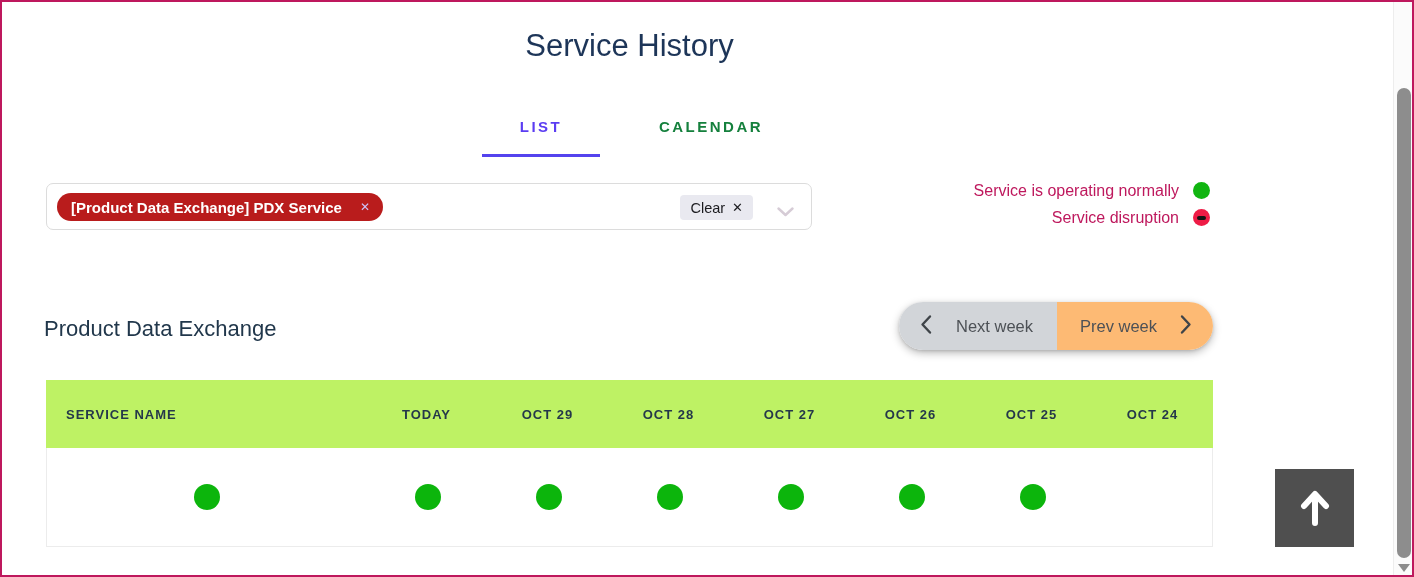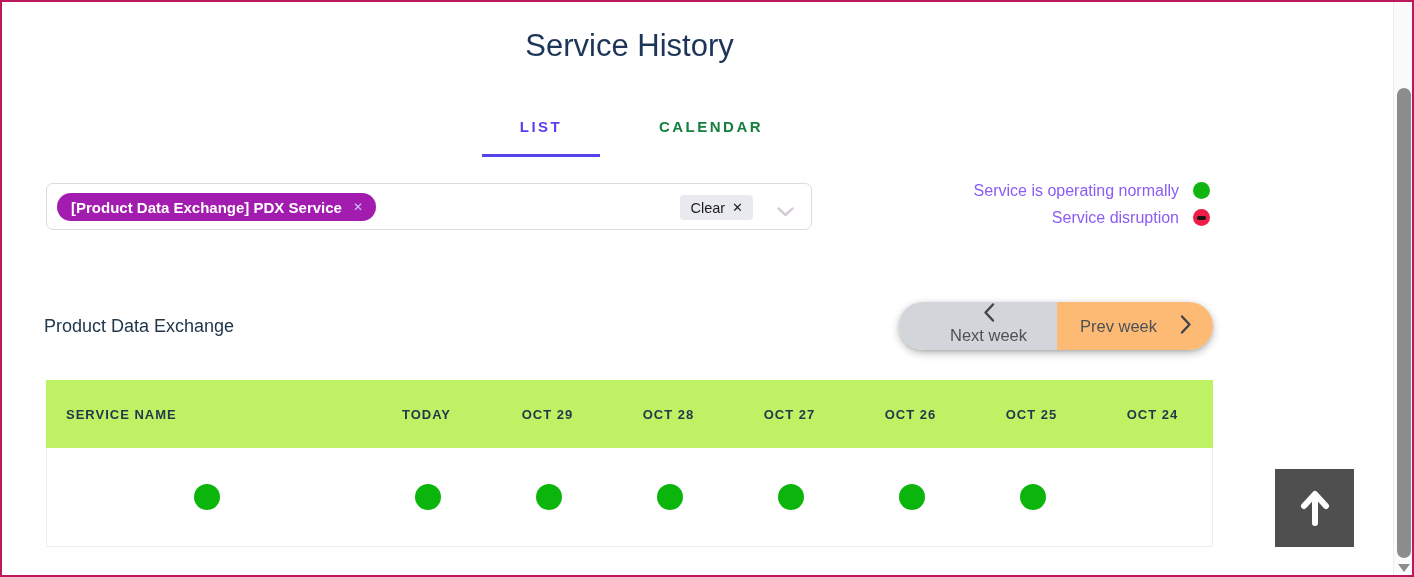--- a/index.html
+++ b/index.html
@@ -20,55 +20,55 @@
   .tab-list { left:480px; width:118px; text-align:center; color:#5b3df2; }
   .tab-calendar { left:634px; width:150px; text-align:center; color:#15803d; }
   .tab-underline { position:absolute; left:480px; top:152px; width:118px; height:3px; background:#5443ee; }
   
   .filter-box {
     position:absolute; left:44px; top:181px; width:766px; height:47px;
     border:1px solid #dcdcdc; border-radius:7px; background:#fff;
   }
   .filter-chip {
     position:absolute; left:10px; top:9px; height:28px;
-    display:flex; align-items:center; gap:11px; padding:0 13px 0 14px;
-    background:#a21caf; border-radius:14px; color:#fff;
+    display:flex; align-items:center; gap:18px; padding:0 13px 0 14px;
+    background:#b91c1c; border-radius:14px; color:#fff;
     font-size:15px; font-weight:600; cursor:pointer;
   }
   .chip-x { color:#cdc3fa; font-size:12px; font-weight:700; cursor:pointer; }
   .clear-btn {
     position:absolute; right:58px; top:11px; height:25px;
     display:flex; align-items:center; gap:7px; padding:12px 10px;
     background:#e9e9f0; border-radius:4px; border:none;
     font-size:14.5px; color:#1b1b1f; cursor:pointer;
     font-family:inherit;
   }
   .clear-x { font-weight:700; font-size:13px; }
   .dd-chevron { position:absolute; right:17px; top:19px; cursor:pointer; }
   
   .legend { position:absolute; left:850px; top:175px; width:358px; }
   .legend-row { display:flex; align-items:center; justify-content:flex-end;
                 gap:14px; height:27px; }
-  .legend-label { font-size:16px; color:#8b5cf6; }
+  .legend-label { font-size:16px; color:#be185d; }
   .legend-dot { width:17px; height:17px; border-radius:50%; position:relative; flex:0 0 17px; }
   .legend-dot.normal { background:#11b511; }
   .legend-dot.warning { background:#f2b616; }
   .legend-dot.warning .inner-mark { position:absolute; left:5px; top:5px; width:7px; height:7px; border-radius:50%; background:#141414; }
   .legend-dot.disruption { background:#ee1c46; }
   .legend-dot.disruption .inner-mark { position:absolute; left:4px; top:7px; width:9px; height:3.5px; border-radius:2px; background:#141414; }
   
-  .section-title { position:absolute; left:42px; top:314px; font-size:18px; color:#21374b; }
+  .section-title { position:absolute; left:42px; top:314px; font-size:22px; color:#21374b; }
   
   .week-nav {
     position:absolute; left:897px; top:300px; width:314px; height:48px;
     border-radius:24px; background:#fff; display:flex; overflow:hidden;
     box-shadow:0 3px 9px rgba(0,0,0,0.28), 0 1px 3px rgba(0,0,0,0.12);
   }
   .week-seg { display:flex; align-items:center; cursor:pointer; border:none; background:transparent; font-family:inherit; }
-  .week-seg.next { width:158px; background:#d2d5d9; padding-left:21px;flex-direction:column; }
+  .week-seg.next { width:158px; background:#d2d5d9; padding-left:21px; }
   .week-seg.prev { width:156px; background:#fdba74; padding-right:21px; }
   .week-seg .seg-label { flex:1; text-align:center; font-size:16.5px; color:#4d5156; }
   
   .svc-table { position:absolute; left:44px; top:378px; width:1167px; }
   .svc-header {
     display:grid; grid-template-columns:320px repeat(7,121px);
     height:68px; background:#bef264; align-items:center;
   }
   .svc-header .hcell { font-size:13px; font-weight:700; letter-spacing:1px;
     color:#25384a; text-align:center; }

